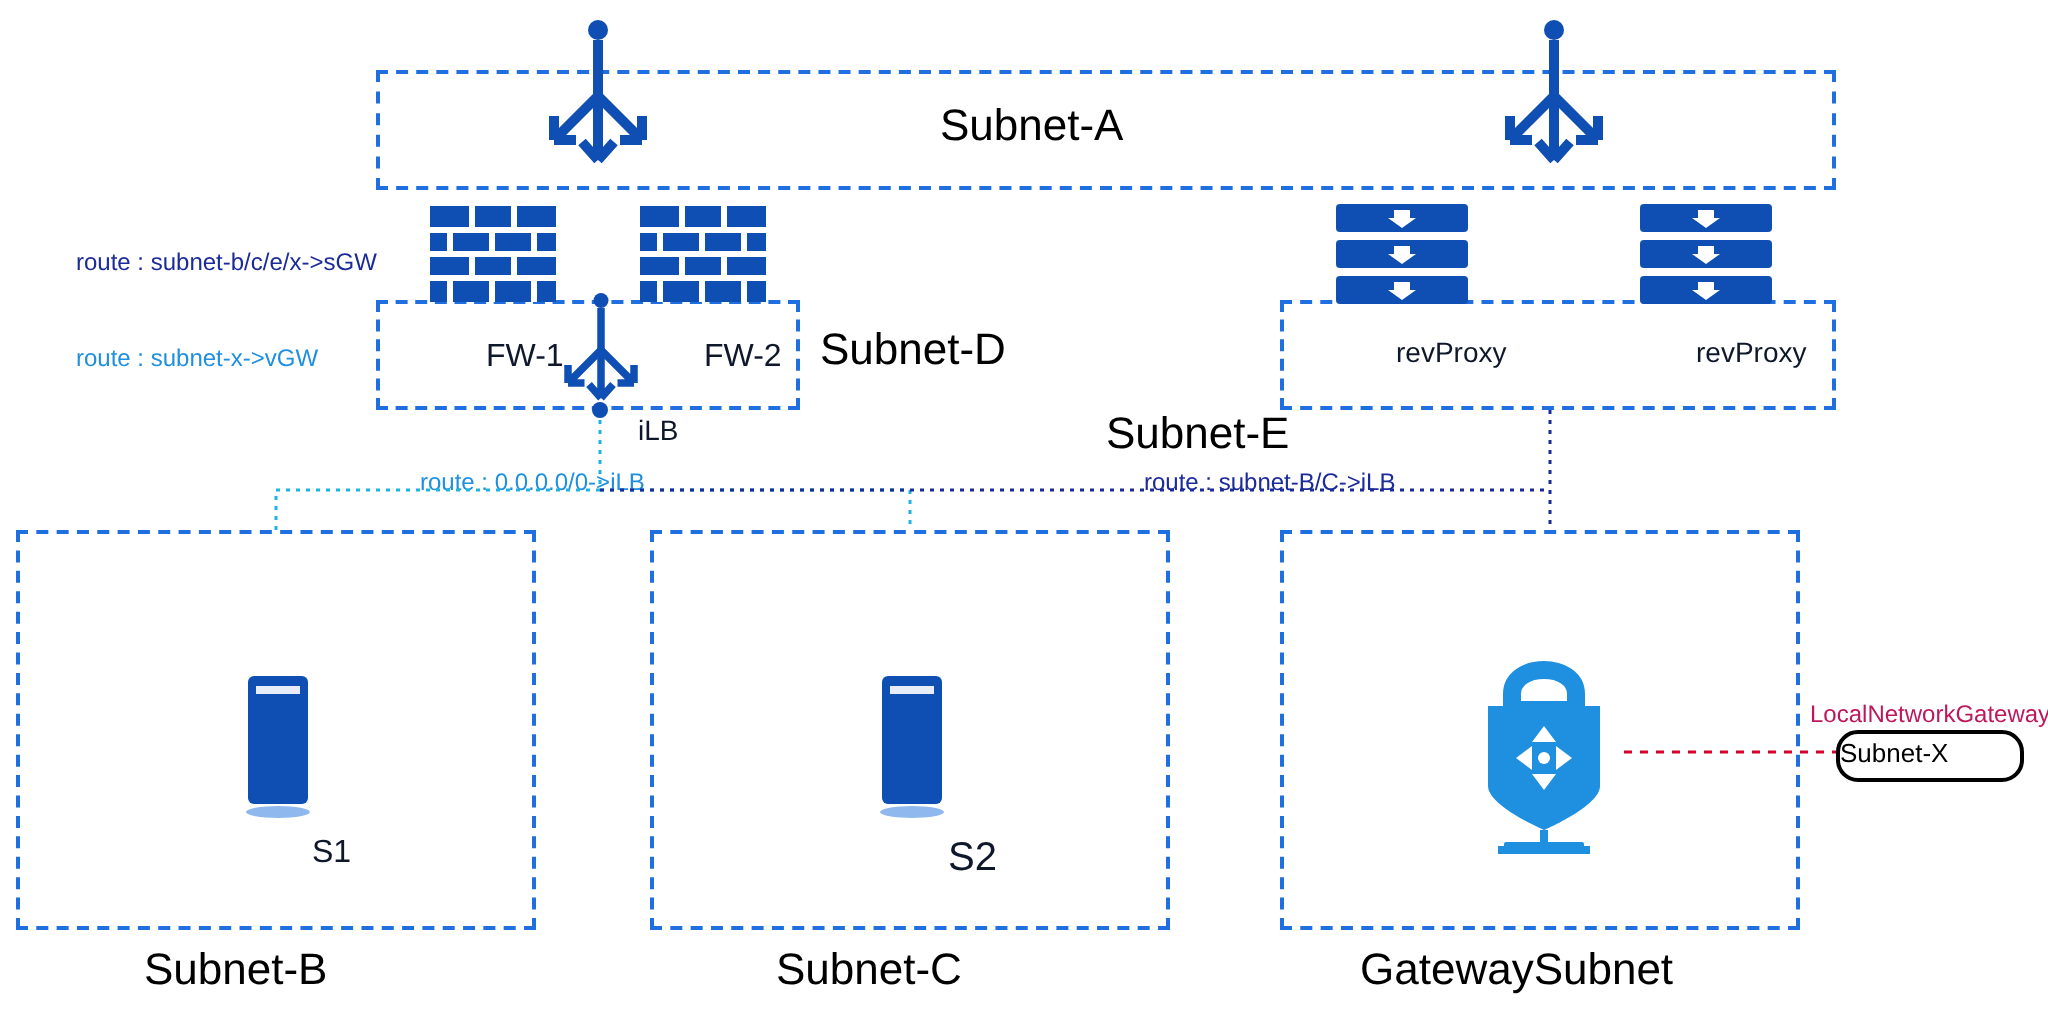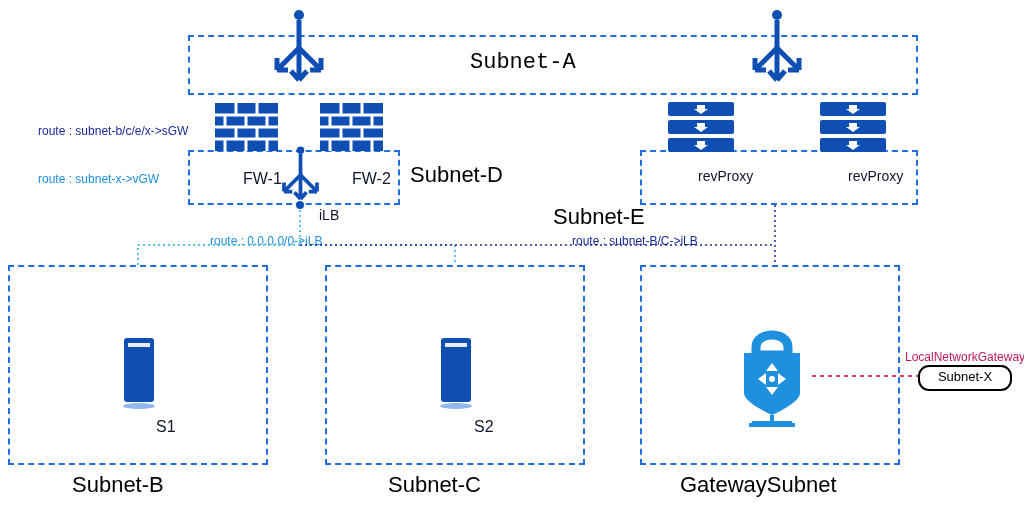--- a/index.html
+++ b/index.html
@@ -33,21 +33,21 @@
     font-size: 12px;
     color: #1f8fe0;
   }
   .azure-blue { color: #0f172a; }
   svg { position: absolute; overflow: visible; }
 </style>
 </head>
 <body>
 
 <div class="box" style="left:188px; top:35px; width:730px; height:60px;"></div>
-<div class="label" style="left:470px; top:50px;font-family:Liberation Mono, monospace;">Subnet-A</div>
+<div class="label" style="left:470px; top:50px;">Subnet-A</div>
 
 <div class="box" style="left:188px; top:150px; width:212px; height:55px;"></div>
 <div class="label" style="left:410px; top:162px;">Subnet-D</div>
 
 <div class="box" style="left:640px; top:150px; width:278px; height:55px;"></div>
 <div class="label" style="left:553px; top:180px;margin-top:24px;">Subnet-E</div>
 
 <div class="box" style="left:8px; top:265px; width:260px; height:200px;"></div>
 <div class="label" style="left:72px; top:472px;">Subnet-B</div>
 
@@ -164,40 +164,40 @@
   <rect x="7" y="5" width="22" height="4" fill="#ffffff" opacity="0.9"></rect>
   <ellipse cx="18" cy="68" rx="16" ry="3" fill="#8fb8ee"></ellipse>
 </svg>
 <div class="small-label azure-blue" style="left:132px; top:418px; font-size:16px;">S1</div>
 
 <svg style="left:438px; top:338px;" width="36" height="70">
   <rect x="3" y="0" width="30" height="64" rx="3" fill="#0f4eb3"></rect>
   <rect x="7" y="5" width="22" height="4" fill="#ffffff" opacity="0.9"></rect>
   <ellipse cx="18" cy="68" rx="16" ry="3" fill="#8fb8ee"></ellipse>
 </svg>
-<div class="small-label azure-blue" style="left:450px; top:418px; font-size:16px;">S2</div>
+<div class="small-label azure-blue" style="left:450px; top:418px; font-size:20px;">S2</div>
 
 <svg style="left:730px; top:315px;" width="85" height="110">
   <path d="M26 32 C26 16 58 16 58 32 L58 40 L26 40 Z" fill="none" stroke="#1f8fe0" stroke-width="9"></path>
   <path d="M14 38 L70 38 L70 78 C70 88 42 100 42 100 C42 100 14 88 14 78 Z" fill="#1f8fe0"></path>
   <g fill="#ffffff">
     <path d="M42 48 L48 56 L36 56 Z"></path>
     <path d="M42 80 L48 72 L36 72 Z"></path>
     <path d="M28 64 L36 58 L36 70 Z"></path>
     <path d="M56 64 L48 58 L48 70 Z"></path>
     <circle cx="42" cy="64" r="3"></circle>
   </g>
   <line x1="42" y1="100" x2="42" y2="110" stroke="#1f8fe0" stroke-width="4"></line>
   <rect x="22" y="106" width="40" height="6" fill="#1f8fe0" rx="1"></rect>
   <rect x="19" y="108" width="4" height="4" fill="#1f8fe0"></rect>
   <rect x="61" y="108" width="4" height="4" fill="#1f8fe0"></rect>
 </svg>
 
 <div style="position:absolute; left:905px; top:350px; font-size:12px; color:#be185d;">LocalNetworkGateway</div>
-<div style="position:absolute; left:918px; top:365px; width:90px; height:22px; border:2px solid #000; border-radius:11px; text-align:center; font-size:13px; line-height:20px;">
+<div style="position:absolute; left:918px; top:365px; width:90px; height:22px; border:2px solid #000; border-radius:11px; font-size:13px; line-height:20px;">
   <span>Subnet-X</span>
 </div>
 
 <svg style="left:0; top:0;" width="1024" height="507">
 
   <g stroke="#1fb3e0" stroke-width="1.5" fill="none" stroke-dasharray="2,3">
     <polyline points="300,210 300,245 300,245 138,245 138,265"></polyline>
     <polyline points="300,245 455,245 455,265"></polyline>
   </g>
 

